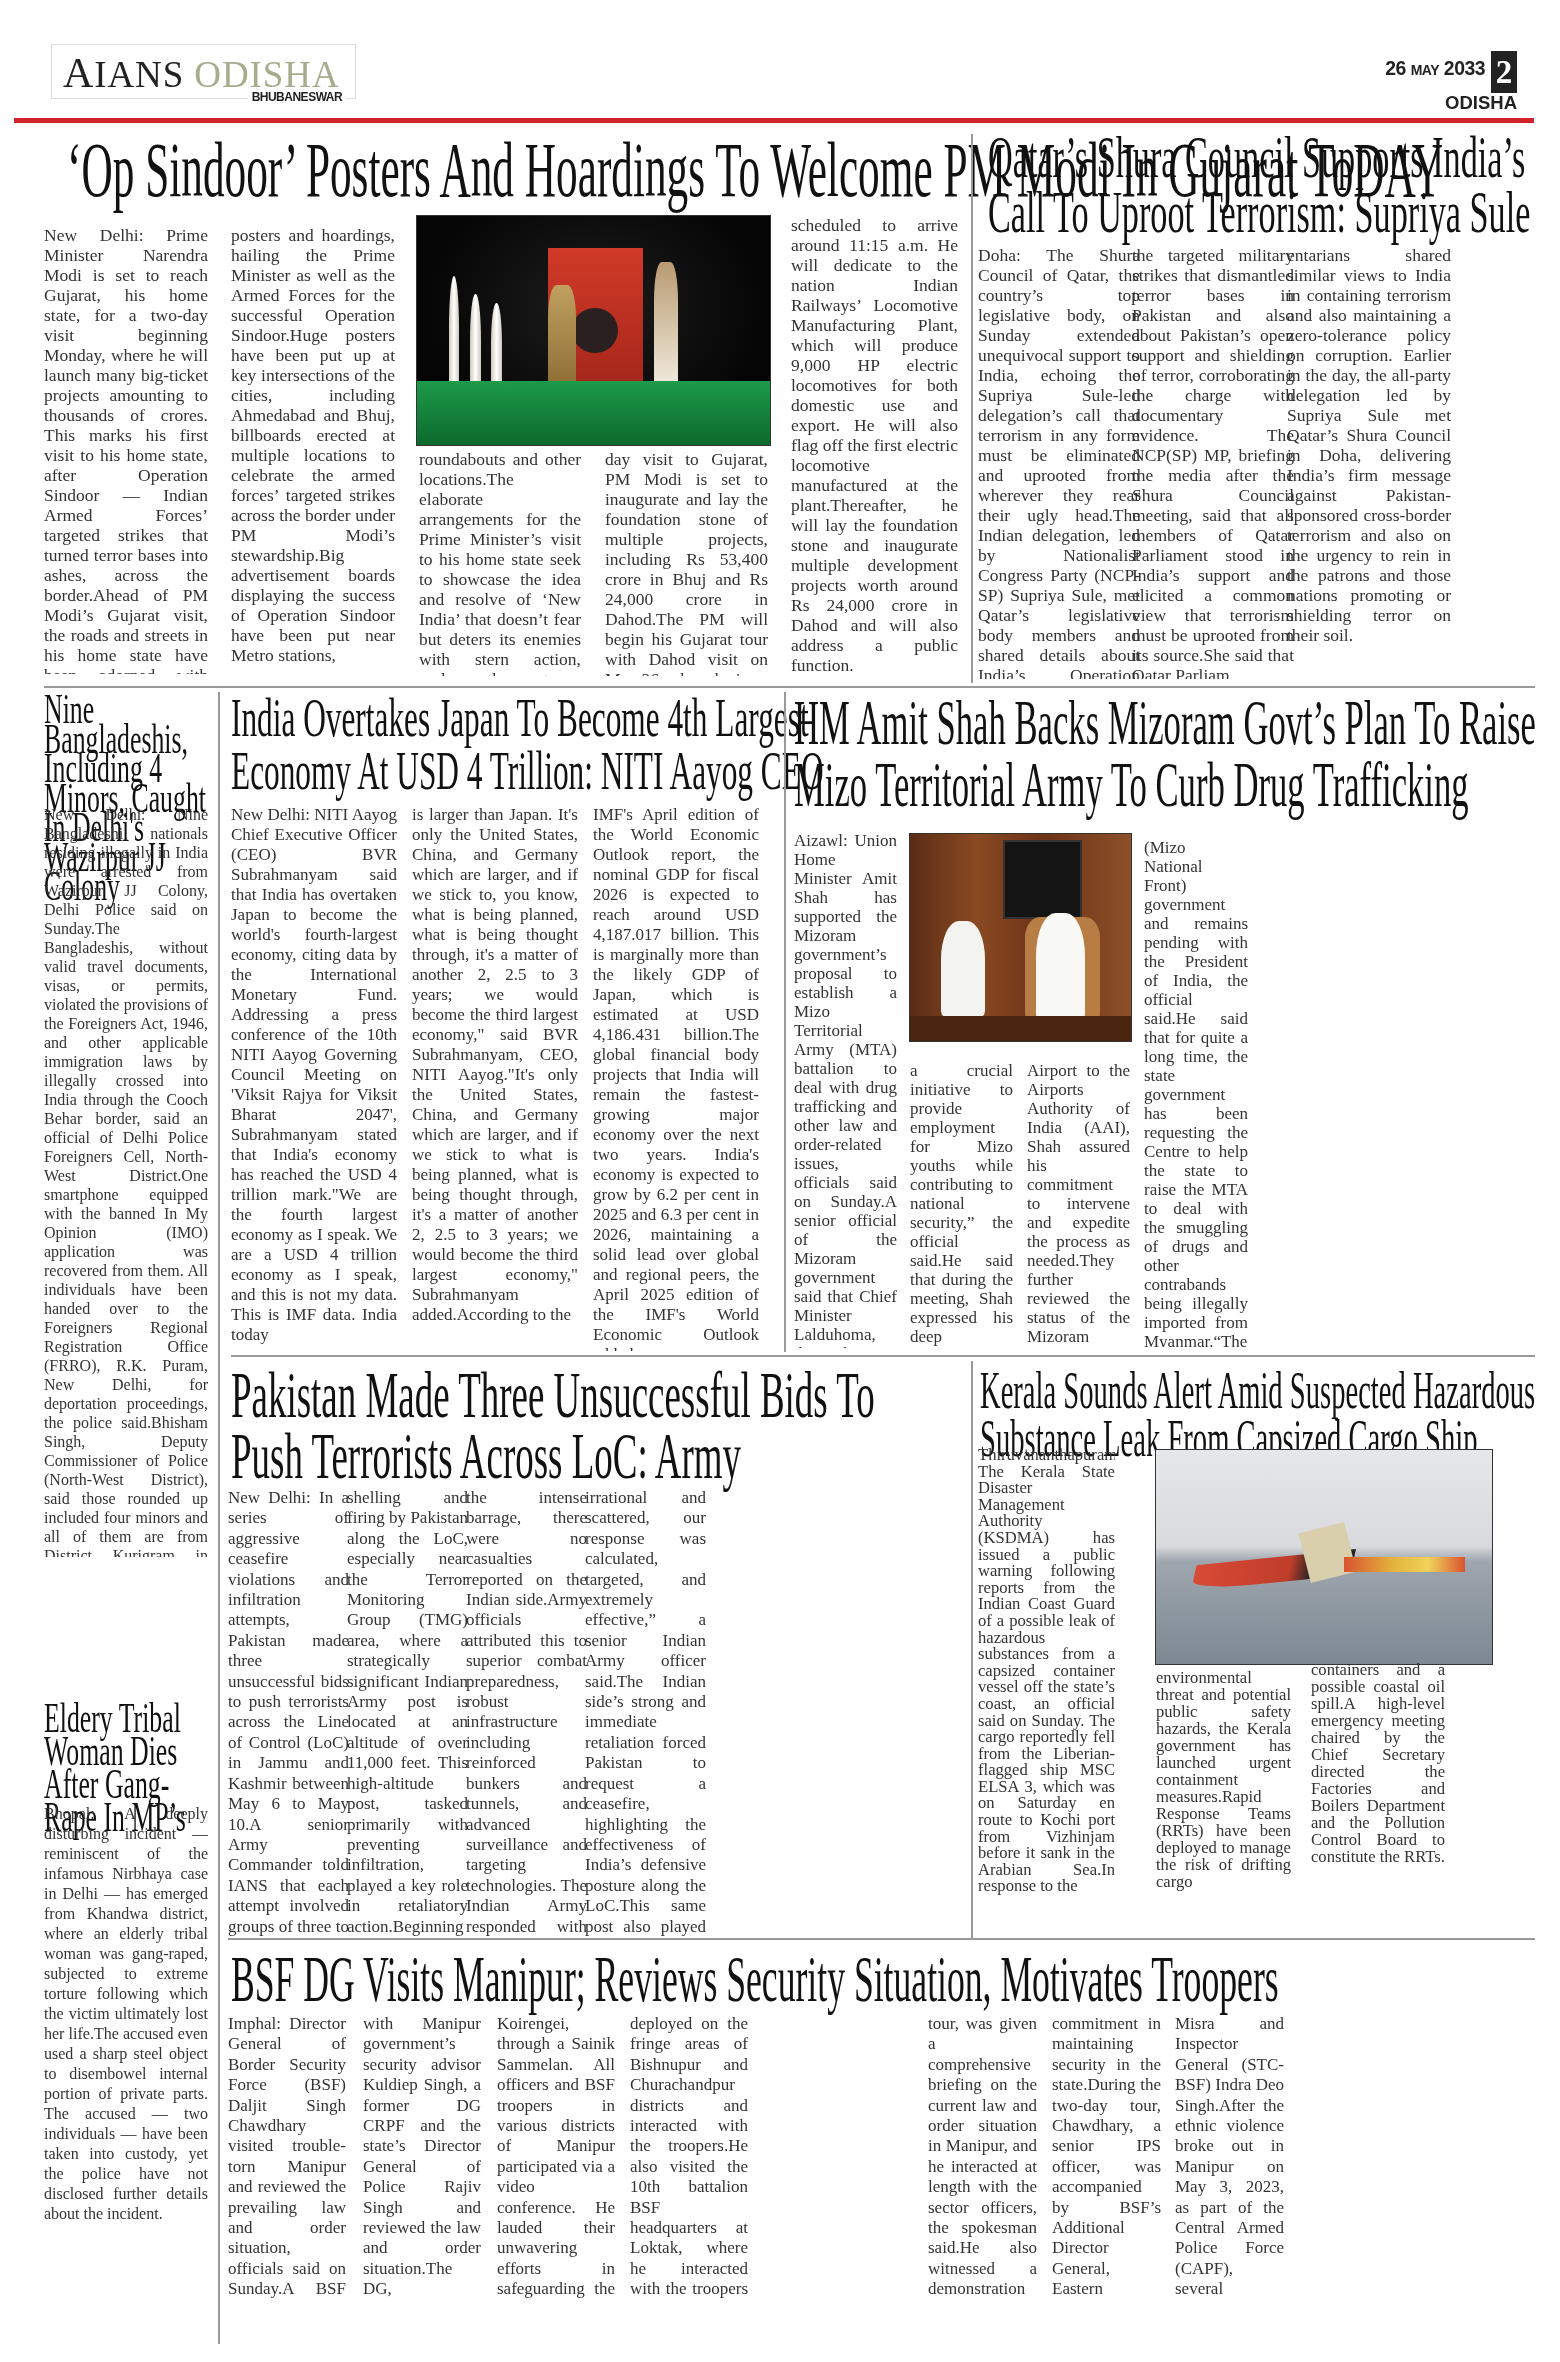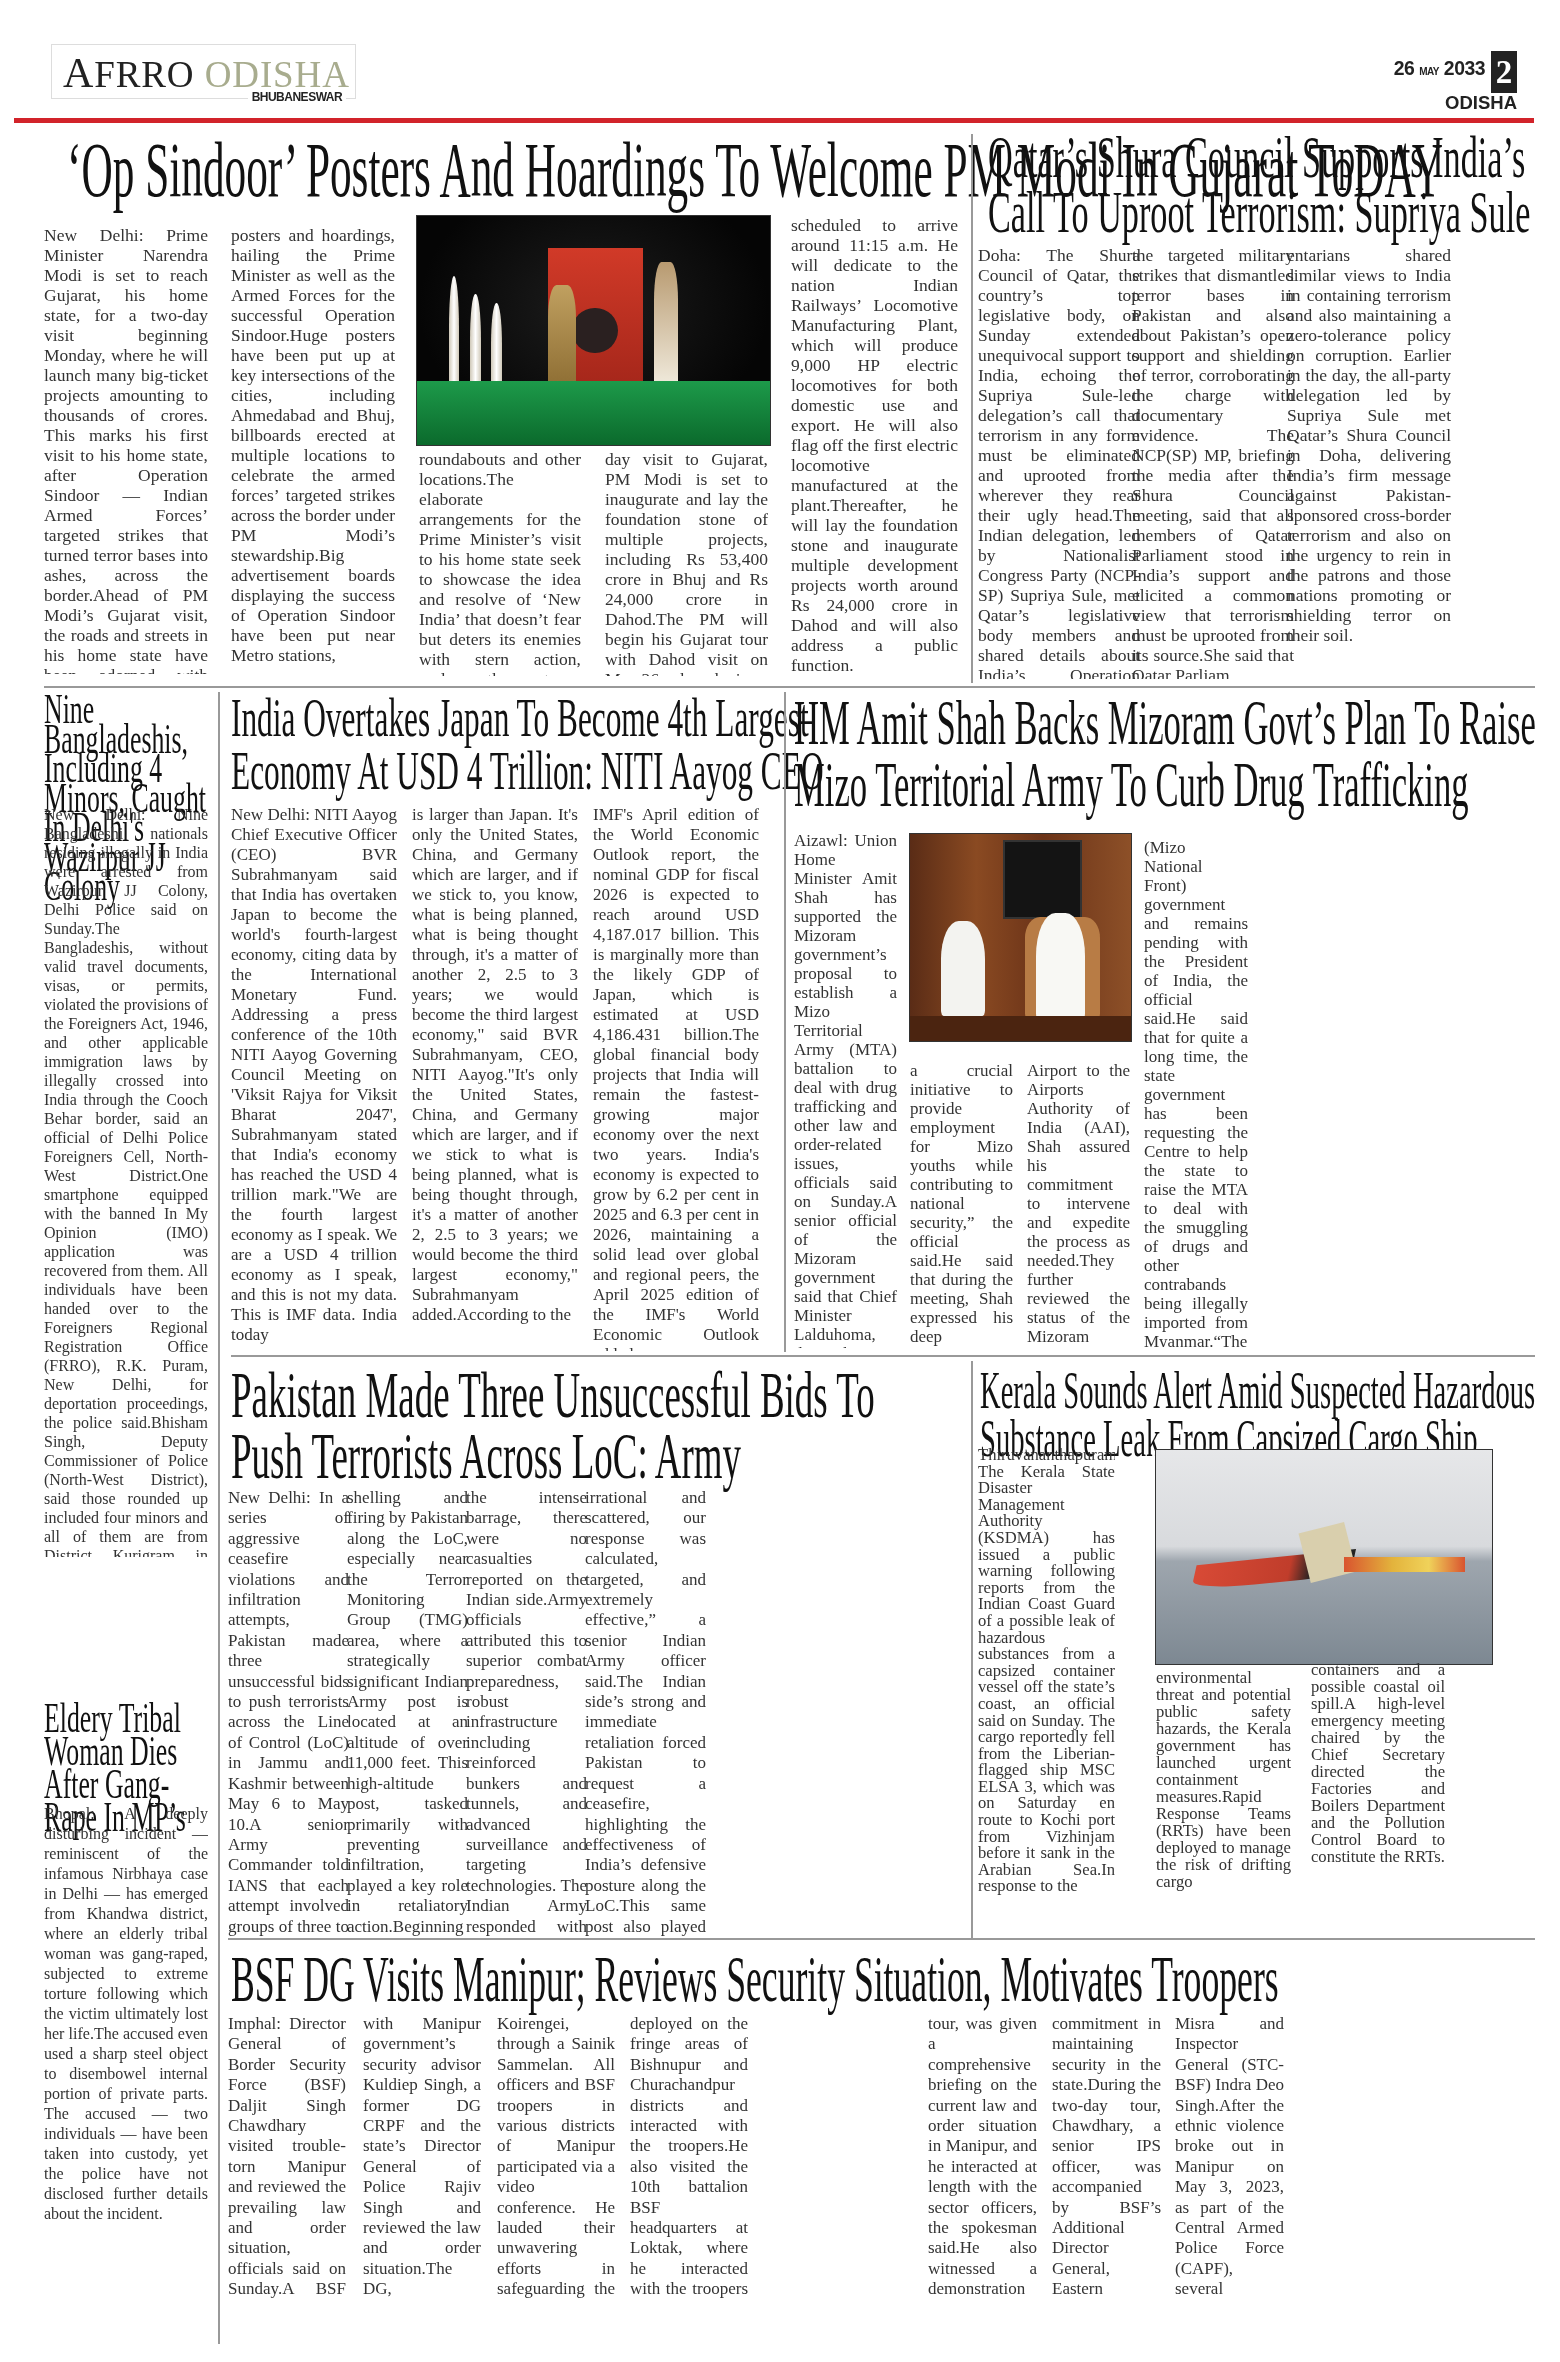--- a/index.html
+++ b/index.html
@@ -4,21 +4,21 @@
 <style>
   html,body{margin:0;padding:0;background:#fff;}
   body{width:1561px;height:2363px;position:relative;overflow:hidden;font-family:"Liberation Serif","DejaVu Serif",serif;color:#2a2a2a;}
   .abs{position:absolute;}
   .logo-box{left:51px;top:44px;width:305px;height:55px;border:1.8px solid #ddd;box-sizing:border-box;}
   .logo-around{position:absolute;left:11px;top:3.7px;font-size:37px;letter-spacing:0.9px;color:#222;font-family:"Liberation Serif",serif;}
   .logo-around .big{font-size:42px;}
   .logo-odisha{color:#a8ac8e;}
   .logo-city{position:absolute;right:9.2px;bottom:-5.5px;font-family:"Liberation Sans",sans-serif;font-weight:bold;font-size:12px;color:#222;background:#fff;padding:0 3.7px;letter-spacing:-0.5px;}
   .date{left:1347px;top:57px;width:138px;text-align:right;font-family:"Liberation Sans",sans-serif;font-weight:bold;font-size:19.4px;color:#222;letter-spacing:-0.5px;}
-  .date .mon{font-size:10px;margin-top:15px;}
+  .date .mon{font-size:14px;margin-top:15px;}
   .pageno{left:1491px;top:51px;width:26px;height:42px;background:#222;color:#fff;font-family:"Liberation Serif",serif;font-weight:bold;font-size:33px;text-align:center;line-height:42px;}
   .weekday{left:1366px;top:92px;width:151px;text-align:right;font-family:"Liberation Sans",sans-serif;font-weight:bold;font-size:18.5px;color:#222;}
   .redline{left:14px;top:118px;width:1520px;height:4.6px;background:#d2232a;}
   .hl{font-family:"Liberation Serif",serif;color:#111;line-height:1.05;transform-origin:left top;white-space:nowrap;}
   .hl-cond{transform:scaleX(0.62);}
   .body{font-size:17.5px;line-height:20px;text-align:justify;color:#333;}
   .col{position:absolute;overflow:hidden;}
   .hrule{position:absolute;height:1.8px;background:#999;}
   .vrule{position:absolute;width:1.8px;background:#999;}
   .photo{position:absolute;border:1.8px solid #333;box-sizing:border-box;overflow:hidden;}
@@ -37,21 +37,21 @@
   .photo-room .table{position:absolute;left:0;bottom:0;width:100%;height:12%;background:#4b2410;}
   .photo-sea{background:linear-gradient(#e6e7e9 0%,#d8dadd 45%,#9ea6ae 52%,#7d8892 100%);}
   .photo-sea .hull{position:absolute;left:12%;top:50%;width:46%;height:12%;background:linear-gradient(90deg,#d84a36,#c03d2b 60%,#222 75%);transform:skewX(-18deg) rotate(-6deg);border-radius:0 0 30% 40%;}
   .photo-sea .deck{position:absolute;left:44%;top:36%;width:14%;height:24%;background:#d9cfad;transform:rotate(-14deg);}
   .photo-sea .cargo{position:absolute;left:56%;top:50%;width:36%;height:7%;background:linear-gradient(90deg,#d9542f,#e3b33c 40%,#f0d25a 70%,#d9542f);}
 </style>
 </head>
 <body>
 
 <div class="abs logo-box">
-  <div class="logo-around"><span class="big">A</span><span>FRRO</span> <span class="logo-odisha">ODISHA</span></div>
+  <div class="logo-around"><span class="big">A</span><span>IANS</span> <span class="logo-odisha">ODISHA</span></div>
   <div class="logo-city">BHUBANESWAR</div>
 </div>
 <div class="abs date"><span>26</span> <span class="mon">MAY</span> <span>2033</span></div>
 <div class="abs pageno">2</div>
 <div class="abs weekday">ODISHA</div>
 <div class="abs redline"></div>
 
 <div class="abs hl hl-cond" style="left:67px;top:129px;font-size:78px;transform:scaleX(0.555);">‘Op Sindoor’ Posters And Hoardings To Welcome PM Modi In Gujarat ToDAY</div>
 <div class="col body" style="left:44px;top:225px;width:164px;height:449px;">New Delhi: Prime Minister Narendra Modi is set to reach Gujarat, his home state, for a two-day visit beginning Monday, where he will launch many big-ticket projects amounting to thousands of crores. This marks his first visit to his home state, after Operation Sindoor — Indian Armed Forces’ targeted strikes that turned terror bases into ashes, across the border.Ahead of PM Modi’s Gujarat visit, the roads and streets in his home state have been adorned with gigantic billboards,</div>
 <div class="col body" style="left:231px;top:225px;width:164px;height:449px;">posters and hoardings, hailing the Prime Minister as well as the Armed Forces for the successful Operation Sindoor.Huge posters have been put up at key intersections of the cities, including Ahmedabad and Bhuj, billboards erected at multiple locations to celebrate the armed forces’ targeted strikes across the border under PM Modi’s stewardship.Big advertisement boards displaying the success of Operation Sindoor have been put near Metro stations,</div>

